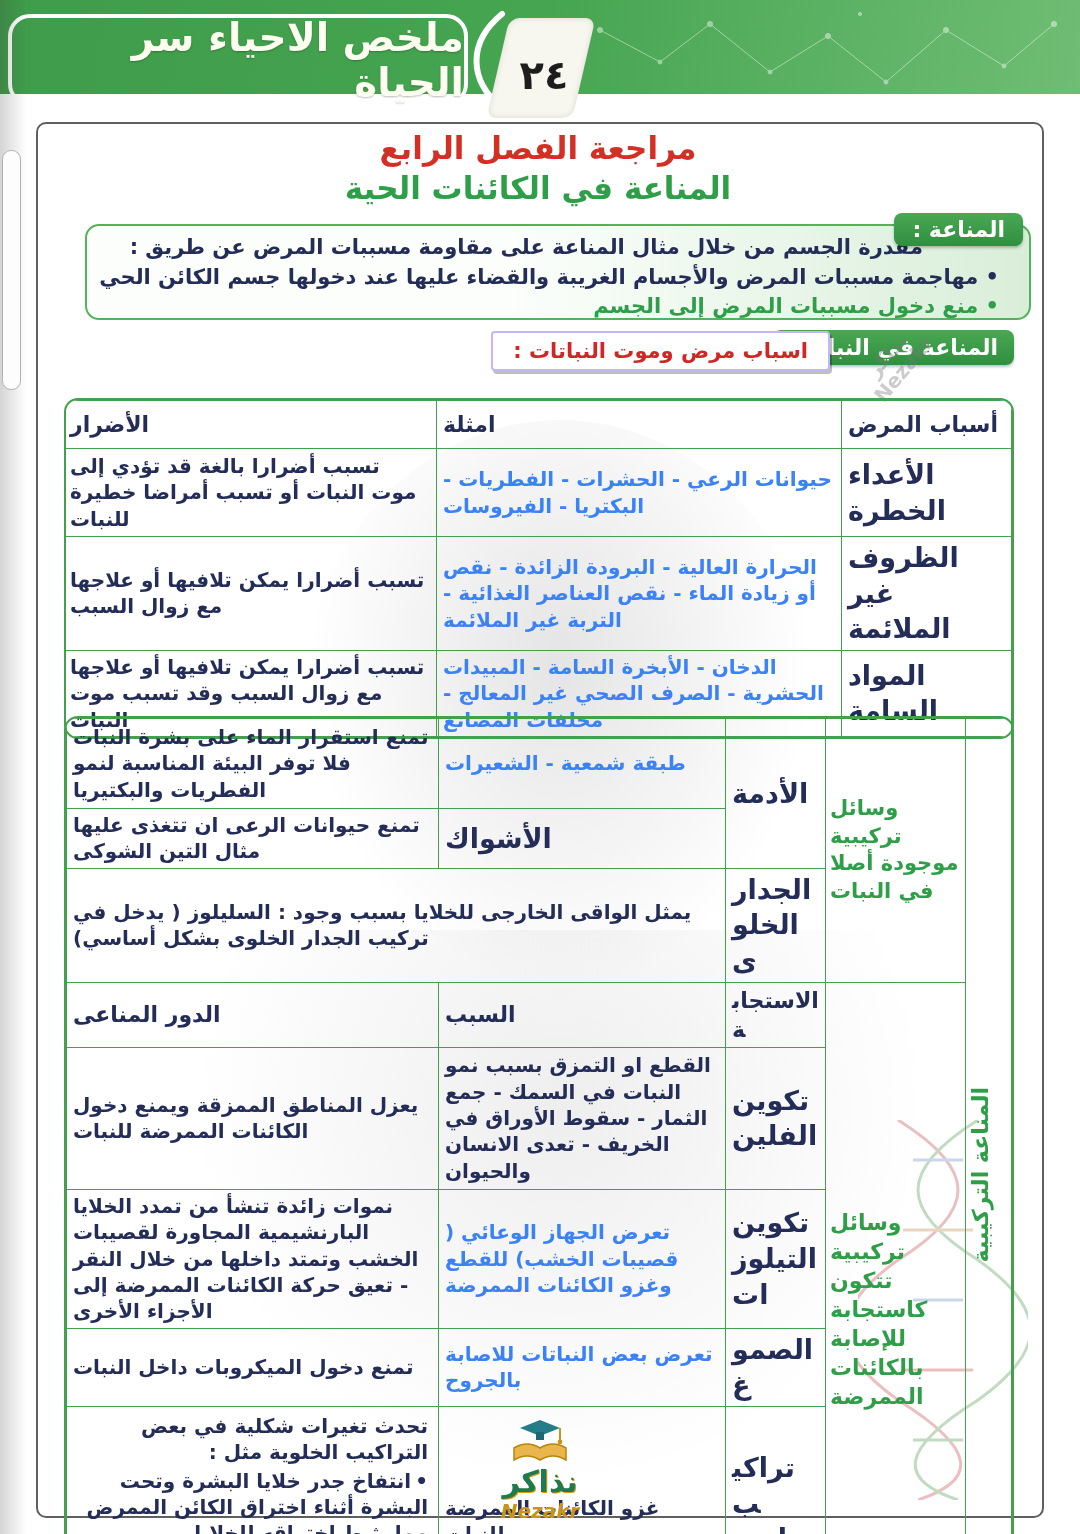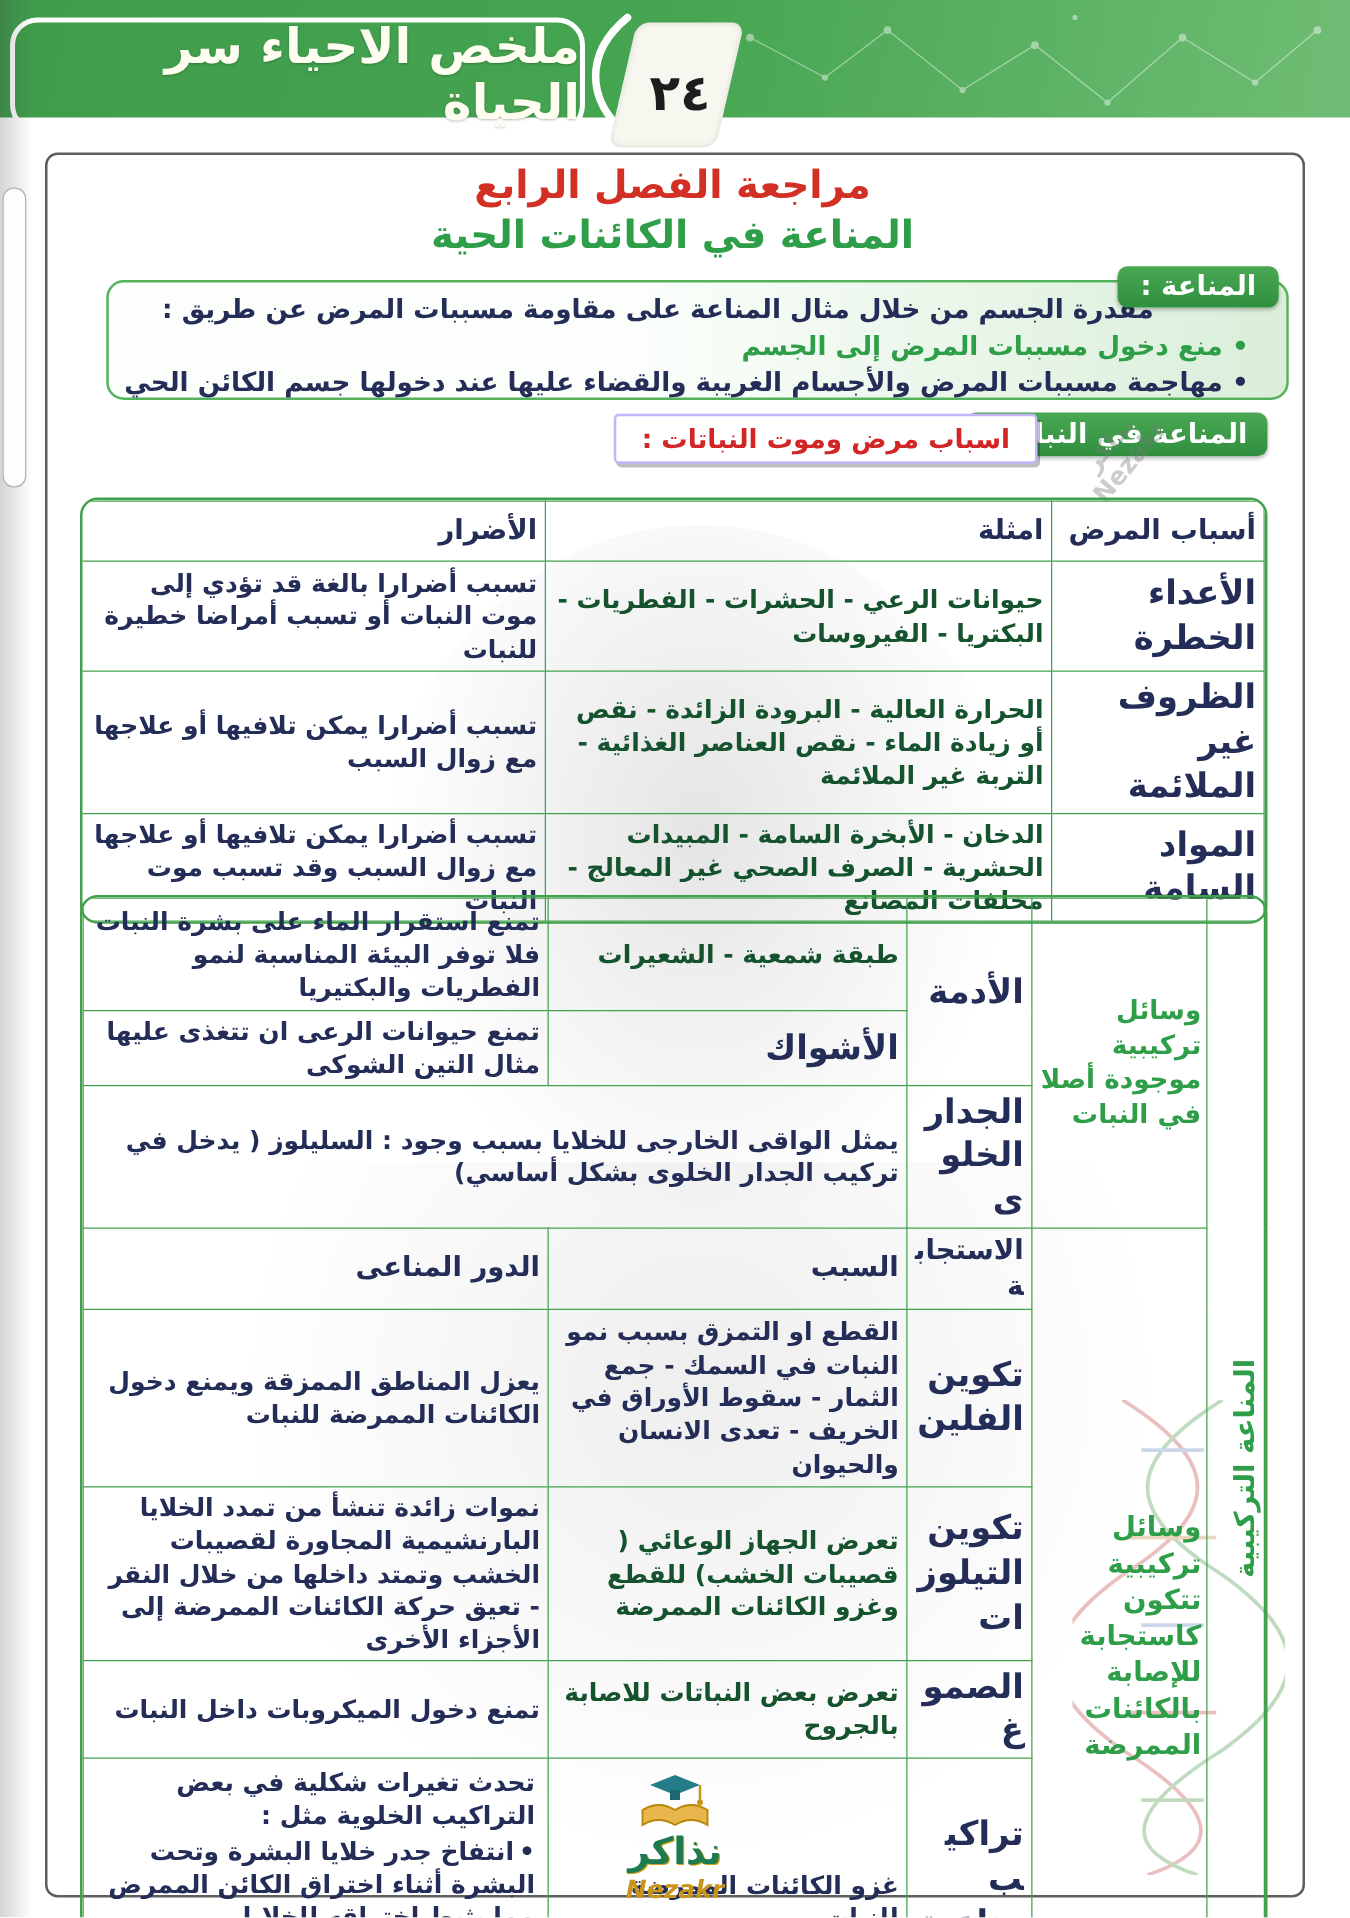--- a/index.html
+++ b/index.html
@@ -46,36 +46,36 @@
     border:2.5px solid #54b25a; border-radius:14px;
     background:linear-gradient(to left,#d9eed9,#fbfefb 55%); box-sizing:border-box;margin-left:21px; }
   .def-tab { position:absolute; top:-13px; right:6px; padding:4px 18px;
     background:linear-gradient(#4aa853,#2f8f3f); color:#ffffff; font-weight:bold;
     font-size:22px; border-radius:8px; box-shadow:0 2px 3px rgba(0,0,0,.25); }
   .def-box p { margin:0; font-weight:bold; line-height:1.32; }
   .def-intro { padding:8px 106px 0 8px; font-size:21px; color:#232d57; }
   .def-bullet { padding:2px 30px 0 8px; font-size:21px; }
   .def-bullet::before { content:"•  "; }
   .navy { color:#232d57; }
-  .red { color:#14532d; }
+  .red { color:#3b82f6; }
   .green-text { color:#2f9e48; }
   
   .plant-pill { position:absolute; top:330px; right:66px; z-index:2; padding:5px 16px;
     background:linear-gradient(#4aa853,#2f8f3f); color:#fff; font-weight:bold; font-size:22px;
     border-radius:8px; box-shadow:0 2px 3px rgba(0,0,0,.25); }
   .plant-sub { position:absolute; top:331px; right:250px; z-index:2; padding:6px 20px;
     background:#ffffff; border:2px solid #c4b5fd; border-radius:4px;
     box-shadow:2px 3px 0 rgba(0,0,0,.25); color:#d22525; font-weight:bold; font-size:21px; }
   
   .tblwrap { position:absolute; left:64px; width:950px; z-index:2;
     border:2.5px solid #43a14e; border-radius:14px; overflow:hidden; box-sizing:border-box; }
   .tbl1 { top:398px; }
   .tbl2 { top:716px; }
   table { width:100%; border-collapse:collapse; table-layout:fixed; direction:rtl; }
-  td { border:1.8px solid #43a14e; padding:3px 6px; text-align:right; vertical-align:middle;
+  td { border:1.8px solid #43a14e; padding:3px 6px; text-align:left; vertical-align:middle;
     font-weight:bold; font-size:20px; line-height:1.32; color:#232d57; overflow-wrap:break-word; }
   .head td { font-size:22px; }
   .rlabel { font-size:27px; }
   .gcell { color:#2f9e48; font-size:21px; padding:8px 4px; }
   .vcell { padding:0; }
   .vtext { display:inline-block; writing-mode:vertical-rl; transform:rotate(180deg);
     color:#2f9e48; font-weight:bold; font-size:22px; letter-spacing:2px; white-space:nowrap; }
   .role-detail { text-align:right; padding:6px 10px; }
   .role-detail p { margin:0 0 2px 0; }
   .role-detail .pt::before { content:"•"; margin-left:4px; }
@@ -135,22 +135,22 @@
   <main class="sheet"></main>
   <div class="face"></div>
   <div class="body-shade"></div>
 
   <h1 class="title-red">مراجعة الفصل الرابع</h1>
   <h2 class="title-green">المناعة في الكائنات الحية</h2>
 
   <section class="def-box">
     <span class="def-tab">المناعة :</span>
     <p class="def-intro navy">مقدرة الجسم من خلال مثال المناعة على مقاومة مسببات المرض عن طريق :</p>
+    <p class="def-bullet navy">مهاجمة مسببات المرض والأجسام الغريبة والقضاء عليها عند دخولها جسم الكائن الحي</p>
     <p class="def-bullet green-text">منع دخول مسببات المرض إلى الجسم</p>
-    <p class="def-bullet navy">مهاجمة مسببات المرض والأجسام الغريبة والقضاء عليها عند دخولها جسم الكائن الحي</p>
   </section>
 
   <div class="plant-pill">المناعة في النبات :</div>
   <div class="plant-sub">اسباب مرض وموت النباتات :</div>
 
   <div class="diag-wm">
     <div>نذاكر</div>
     <div>Nezakr</div>
   </div>
 

